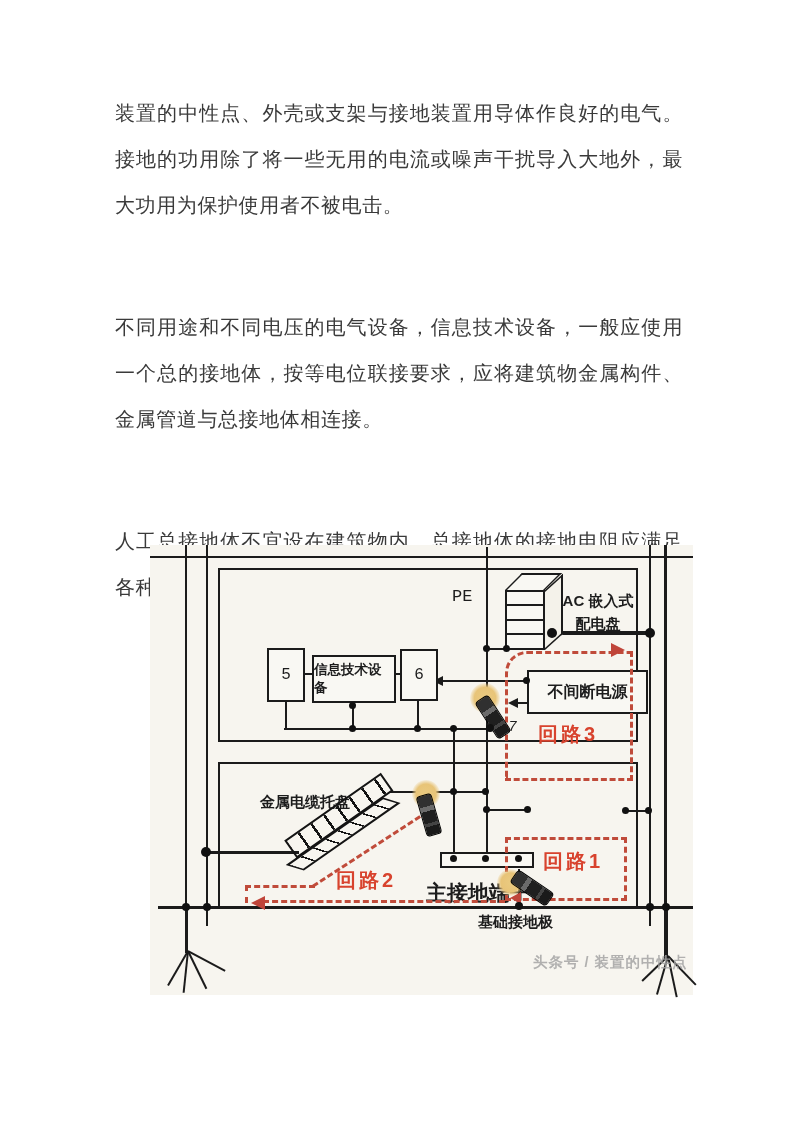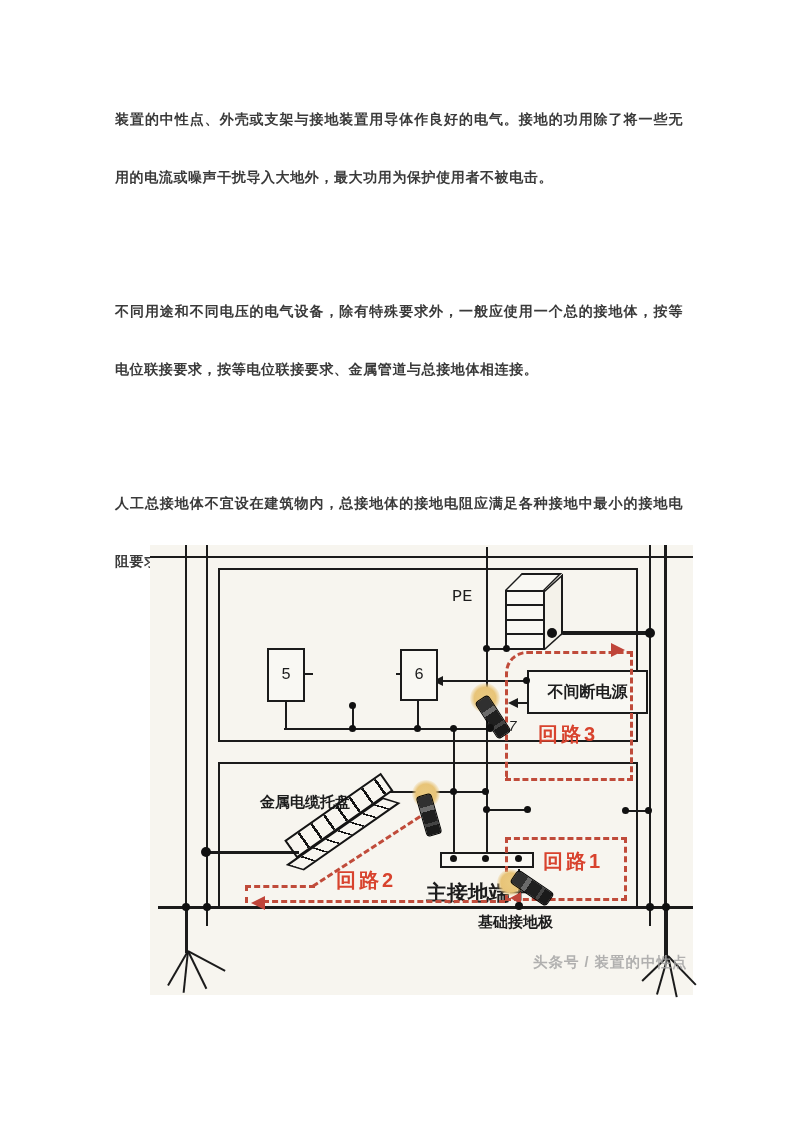--- a/index.html
+++ b/index.html
@@ -1,20 +1,20 @@
 <!DOCTYPE html>
 <html><head>
 <meta charset="utf-8">
 <style>
   html,body{margin:0;padding:0;background:#fff;}
   .page{position:relative;width:793px;height:1122px;background:#ffffff;overflow:hidden;
         font-family:"Liberation Sans",sans-serif;}
   
   .content{position:absolute;left:115px;top:90px;width:568px;color:#3a3a3a;}
-  .content p{margin:0 0 76px 0;font-size:14px;line-height:58px;letter-spacing:0.6px;text-align:justify;font-weight:bold;}
+  .content p{margin:0 0 76px 0;font-size:20px;line-height:46px;letter-spacing:0.6px;text-align:justify;}
   
   .fig{position:absolute;left:150px;top:545px;width:543px;height:450px;background:#f7f5ef;}
   .fig *{position:absolute;box-sizing:border-box;}
   .w{background:#1b1b1b;}
   .room{border:2px solid #1b1b1b;background:transparent;}
   .box{border:2px solid #1b1b1b;background:#f9f8f3;display:flex;align-items:center;justify-content:center;
        color:#1d1d1d;font-weight:700;}
   .dot{width:8px;height:8px;border-radius:50%;background:#111;}
   .dot.sm{width:7px;height:7px;}
   .dot.big{width:10px;height:10px;}
@@ -41,21 +41,21 @@
   .serif{font-family:Liberation Mono, monospace;}
   .wm{color:#a5a5a5;font-weight:600;font-size:14.5px;letter-spacing:1px;opacity:.85;white-space:nowrap;}
 </style>
 </head>
 <body>
 
 <div class="page">
 
   <div class="content">
     <p>装置的中性点、外壳或支架与接地装置用导体作良好的电气。接地的功用除了将一些无用的电流或噪声干扰导入大地外，最大功用为保护使用者不被电击。</p>
-    <p>不同用途和不同电压的电气设备，除有特殊要求外，一般应使用一个总的接地体，按等电位联接要求，按等电位联接要求、金属管道与总接地体相连接。</p>
+    <p>不同用途和不同电压的电气设备，信息技术设备，一般应使用一个总的接地体，按等电位联接要求，应将建筑物金属构件、金属管道与总接地体相连接。</p>
     <p>人工总接地体不宜设在建筑物内，总接地体的接地电阻应满足各种接地中最小的接地电阻要求。</p>
   </div>
 
   <div class="fig">
 
     <div class="w" style="left:0;top:11px;width:543px;height:2.2px"></div>
     <div class="w" style="left:8px;top:361px;width:535px;height:3px"></div>
     <div class="w" style="left:35px;top:0;width:2.2px;height:408px"></div>
     <div class="w" style="left:56px;top:0;width:2px;height:381px"></div>
     <div class="w" style="left:499px;top:0;width:2px;height:381px"></div>
@@ -91,22 +91,27 @@
     <div class="w" style="left:57px;top:306px;width:92px;height:3px"></div>
     <div class="w" style="left:240px;top:246px;width:97px;height:2.4px"></div>
     <div class="w" style="left:337px;top:264px;width:42px;height:2.4px"></div>
     <div class="w" style="left:477px;top:265px;width:24px;height:2.4px"></div>
     <div class="w" style="left:368px;top:324px;width:2.4px;height:38px"></div>
 
     <div class="cab-top" style="left:355px;top:28px;width:40px;height:17px"></div>
     <div class="cab-side" style="left:395px;top:45px;width:18px;height:60px"></div>
     <div class="cab-front" style="left:355px;top:45px;width:40px;height:60px"></div>
     <div class="lbl serif" style="left:302px;top:42px;font-size:17px;font-weight:400">PE</div>
+    <div style="left:402px;top:44px;width:92px;text-align:center;color:#1d1d1d;font-weight:700;font-size:15px;line-height:23px">
+      <span style="position:static">AC 嵌入式</span><br>
+      <span style="position:static">配电盘</span>
+    </div>
 
     <div class="box serif" style="left:117px;top:103px;width:38px;height:54px;font-size:16px;font-weight:400">5</div>
+    <div class="box" style="left:162px;top:110px;width:84px;height:48px;font-size:13.5px">信息技术设备</div>
     <div class="box serif" style="left:250px;top:104px;width:38px;height:52px;font-size:16px;font-weight:400">6</div>
     <div class="box" style="left:377px;top:125px;width:121px;height:44px;font-size:16px;border-width:2.5px">不间断电源</div>
 
     <div class="lbl" style="left:110px;top:248px;font-size:15px">金属电缆托盘</div>
     <div class="tray" style="left:135px;top:258px">
       <div class="tface"></div>
       <div class="sface"></div>
     </div>
 
     <div class="room" style="left:290px;top:307px;width:94px;height:16px;border-width:2.5px;background:#f9f8f3"></div>

